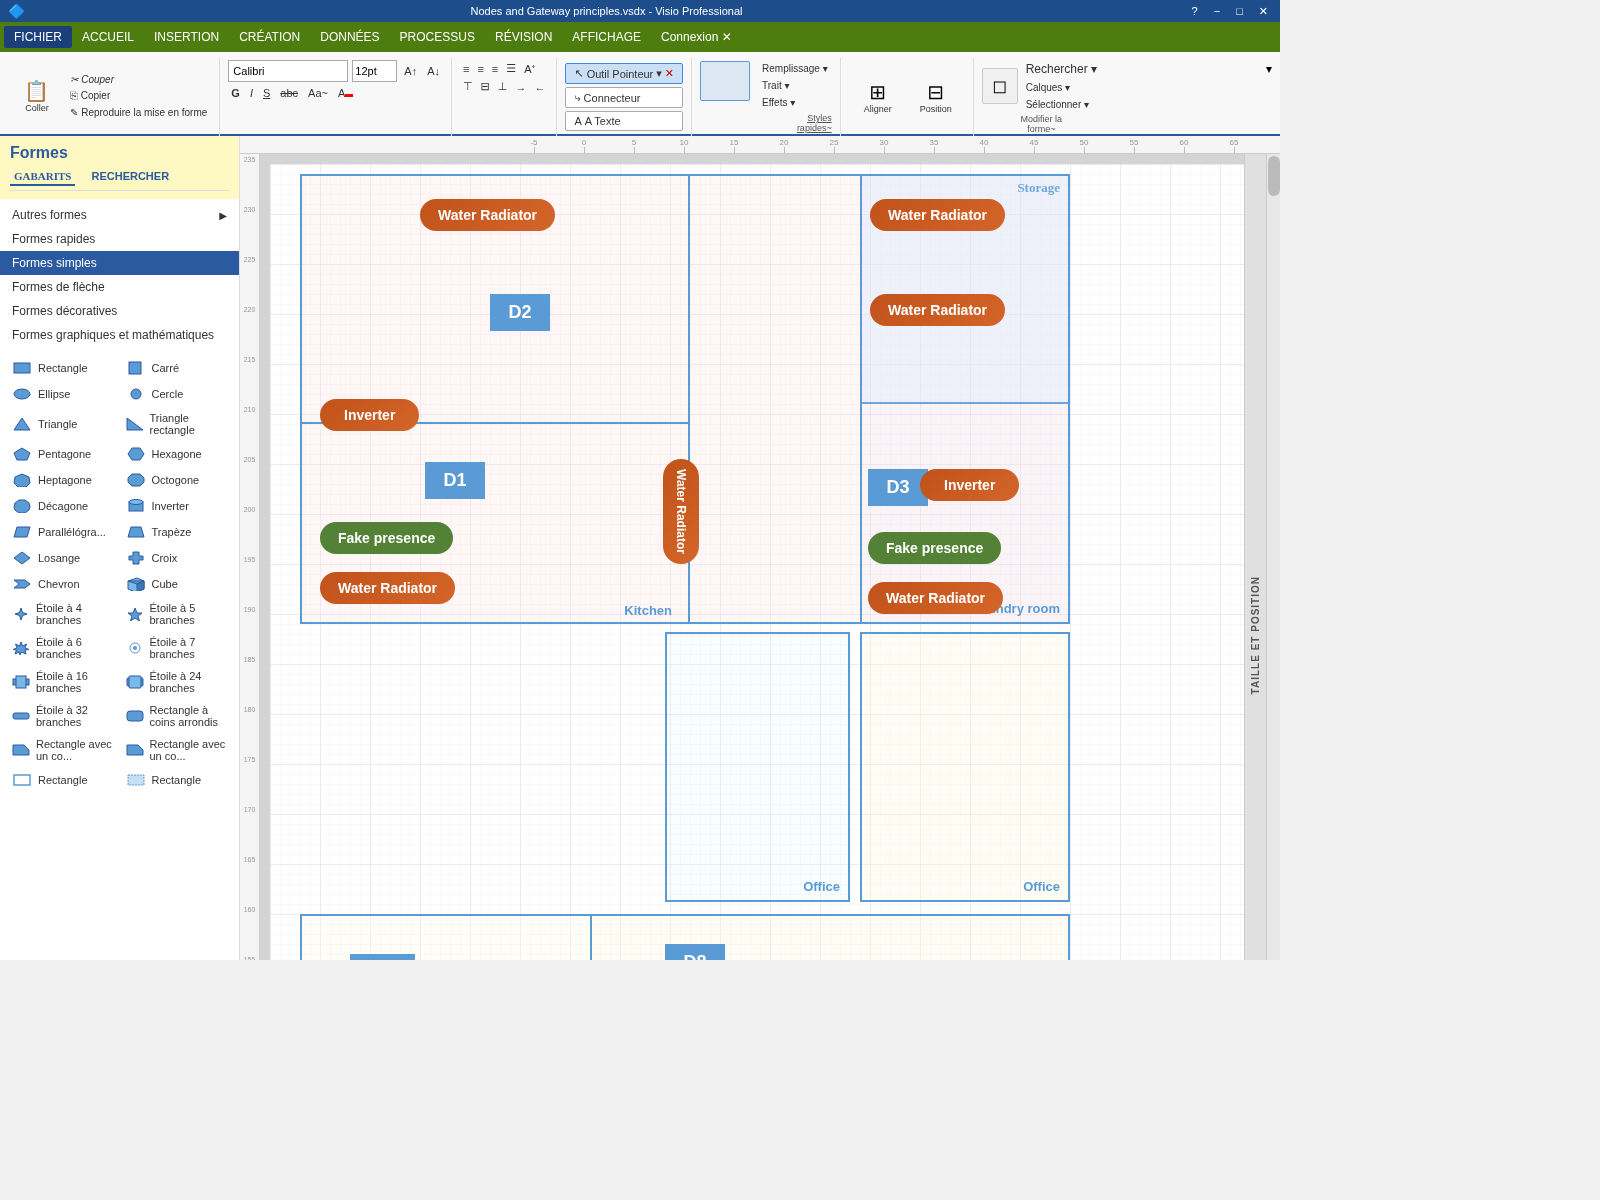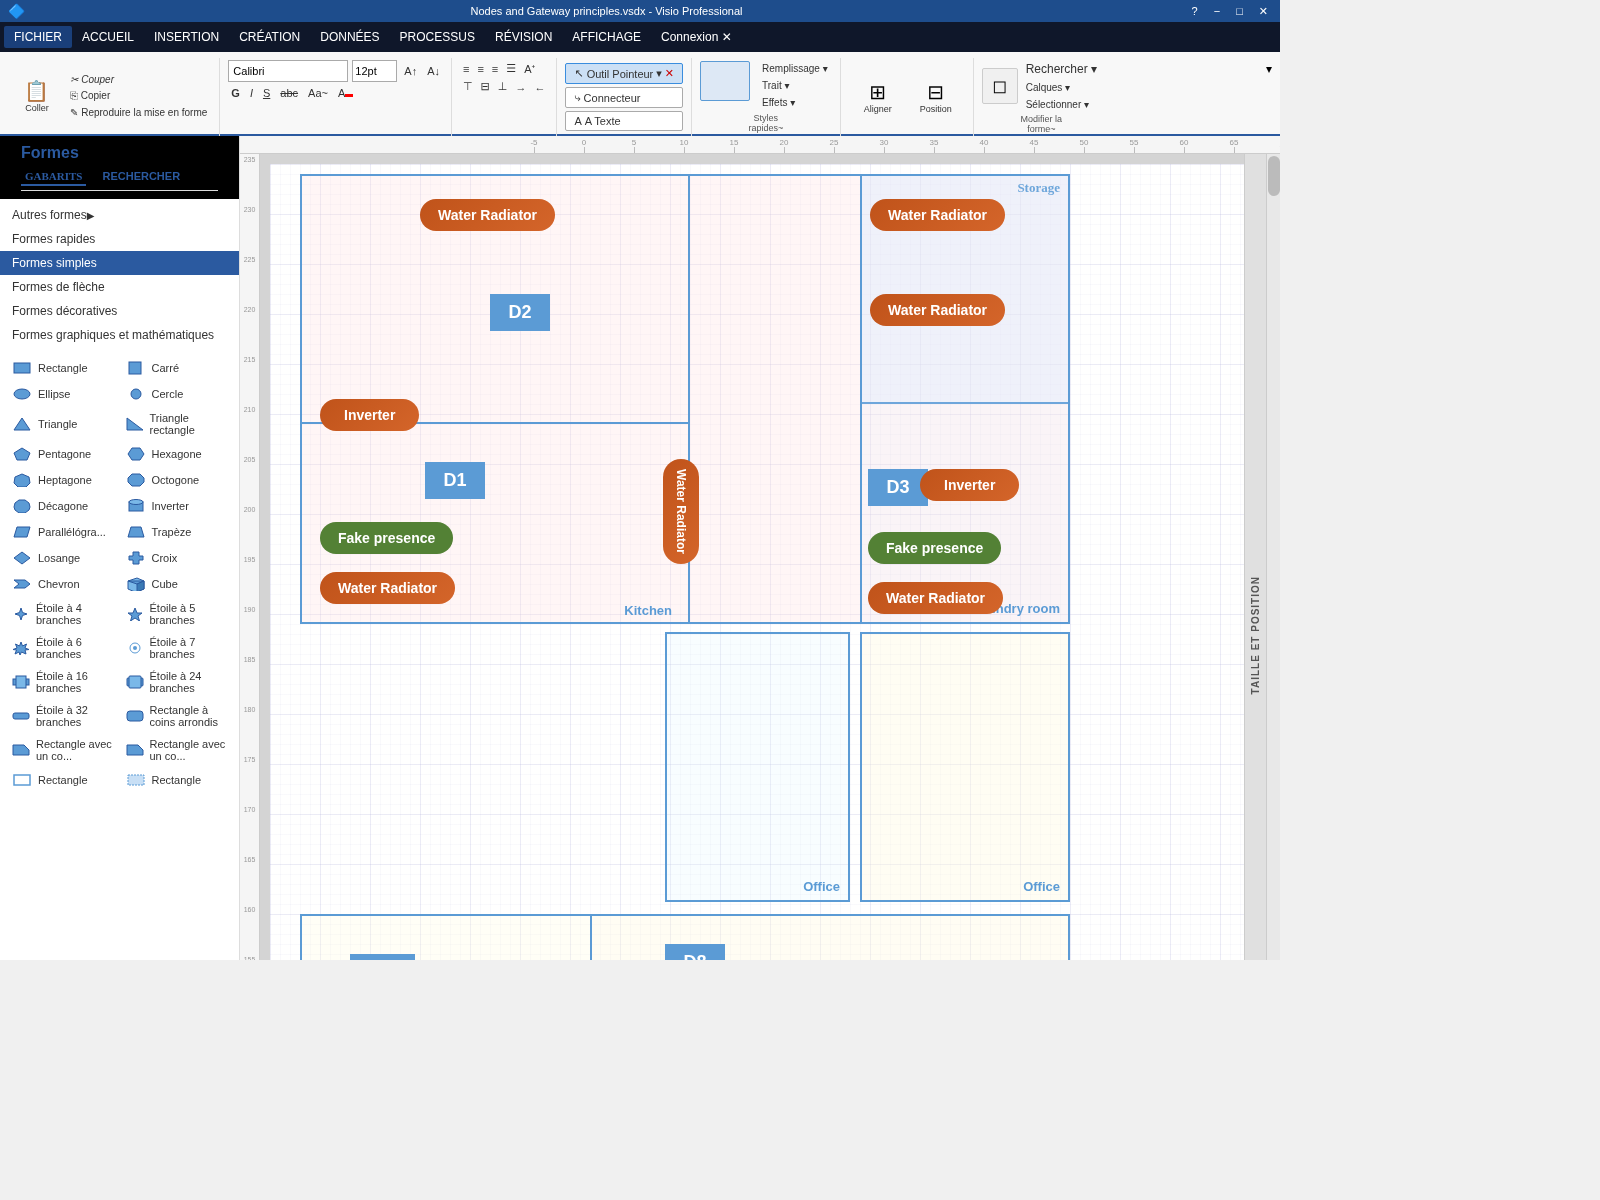--- a/index.html
+++ b/index.html
@@ -9,21 +9,21 @@
     #titlebar {
       height: 22px; background: #1e4d8c; display: flex; align-items: center; justify-content: space-between;
       padding: 0 8px; color: white; font-size: 11px;
     }
     #titlebar .title { flex: 1; text-align: center; }
     #titlebar .controls { display: flex; gap: 8px; }
     #titlebar .win-btn { cursor: pointer; padding: 0 4px; }
 
     
     #menubar {
-      height: 30px; background: #0f172a; display: flex; align-items: center; padding: 0 4px;
+      height: 30px; background: #4d7c0f; display: flex; align-items: center; padding: 0 4px;
     }
     #menubar .menu-item {
       color: white; padding: 4px 10px; cursor: pointer; font-size: 12px; border-radius: 2px;
     }
     #menubar .menu-item:hover, #menubar .menu-item.active { background: #1a3f7a; }
 
     
     #ribbon {
       background: #f8f8f8; border-bottom: 1px solid #ccc; padding: 4px 0;
     }
@@ -67,34 +67,34 @@
     #main {
       display: flex; height: calc(960px - 22px - 30px - 82px - 28px - 22px);
     }
 
     
     #sidebar {
       width: 240px; background: white; border-right: 1px solid #ddd;
       display: flex; flex-direction: column; overflow-y: auto;
     }
     #sidebar-header {
-      padding: 8px 21px; background: #000000;
+      padding: 8px 10px; background: #fef9c3;
     }
     #sidebar-title { font-size: 16px; font-weight: bold; color: #2b5aa0; margin-bottom: 6px; }
     #sidebar-tabs { display: flex; gap: 12px; border-bottom: 1px solid #ddd; padding-bottom: 4px; }
     .sidebar-tab {
       font-size: 11px; color: #2b5aa0; cursor: pointer; padding: 2px 4px;
       font-weight: bold; text-transform: uppercase;
     }
     .sidebar-tab.active { border-bottom: 2px solid #2b5aa0; font-family: Liberation Serif, serif; }
 
     #sidebar-nav { padding: 4px 0; }
     .sidebar-nav-item {
       padding: 5px 12px; font-size: 12px; cursor: pointer; color: #333;
-      display: flex; align-items: center; justify-content: flex-start;
+      display: flex; align-items: center; justify-content: space-between;
     }
     .sidebar-nav-item.active { background: #2b5aa0; color: white; }
     .sidebar-nav-item .arrow { font-size: 10px; }
 
     #shapes-grid {
       padding: 6px 8px; display: grid; grid-template-columns: 1fr 1fr; gap: 4px;
       overflow-y: auto;
     }
     .shape-item {
       display: flex; align-items: center; gap: 6px; cursor: pointer;
@@ -336,21 +336,21 @@
     <div class="ribbon-section" style="flex-direction:column;border-right:1px solid #ddd;padding:2px 8px;">
       <div style="display:flex;flex-direction:column;gap:3px;flex:1;justify-content:center;">
         <div style="display:flex;gap:8px;">
           <div style="width:50px;height:40px;background:#dde8f5;border:1px solid #5b9bd5;border-radius:2px;"></div>
           <div style="display:flex;flex-direction:column;gap:2px;">
             <button class="ribbon-btn" style="font-size:10px;">Remplissage ▾</button>
             <button class="ribbon-btn" style="font-size:10px;">Trait ▾</button>
             <button class="ribbon-btn" style="font-size:10px;">Effets ▾</button>
           </div>
         </div>
-        <div style="font-size:9px;color:#555;text-align:center;">Styles<br>rapides~</div>
+        <div style="font-size:9px;color:#555;text-align:right;text-decoration:underline;">Styles<br>rapides~</div>
       </div>
       <div class="ribbon-group-title" style="margin-top:auto;">Styles de formes</div>
     </div>
 
     <div class="ribbon-section" style="flex-direction:column;border-right:1px solid #ddd;padding:2px 12px;">
       <div style="display:flex;gap:8px;flex:1;align-items:center;">
         <div class="large-btn">
           <span class="icon">⊞</span>
           <span class="label">Aligner</span>
         </div>

